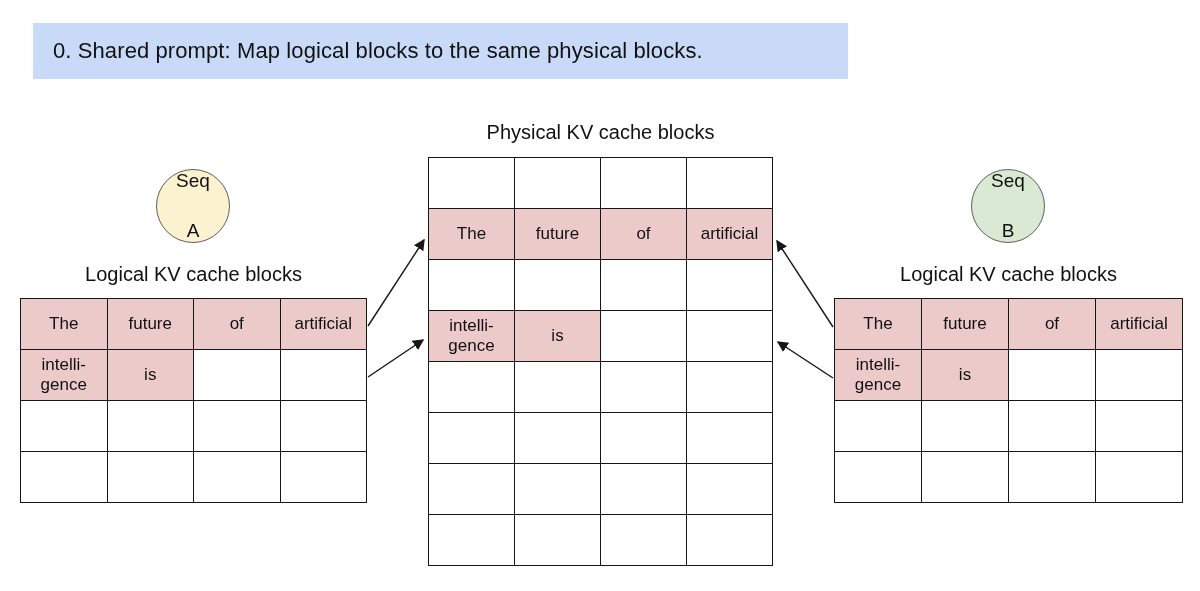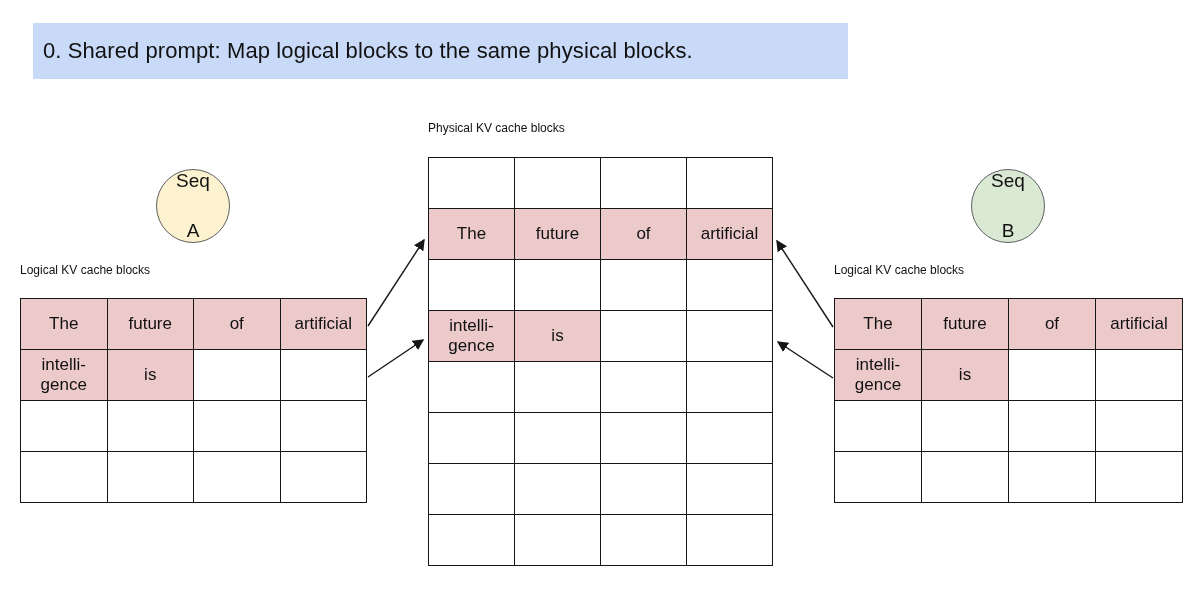--- a/index.html
+++ b/index.html
@@ -12,32 +12,32 @@
     --text:#111111;
   }
   html,body{margin:0;padding:0;background:#ffffff;}
   .canvas{
     position:relative;width:1200px;height:591px;background:#ffffff;overflow:hidden;
     font-family:"Liberation Sans","DejaVu Sans",sans-serif;color:var(--text);
   }
   .banner{
     position:absolute;left:33px;top:23px;width:815px;height:56px;
     background:var(--banner-bg);display:flex;align-items:center;
-    padding-left:10px;box-sizing:border-box;font-size:22px;letter-spacing:.1px;
+    padding-left:20px;box-sizing:border-box;font-size:22px;letter-spacing:.1px;
   }
   .circle{
     position:absolute;width:74px;height:74px;border-radius:50%;
     border:1.5px solid var(--circle-stroke);box-sizing:border-box;
     display:flex;flex-direction:column;align-items:center;justify-content:space-between;
     font-size:19px;line-height:1.15;
   }
   .circle.seq-a{left:156px;top:169px;background:var(--seq-a-fill);}
   .circle.seq-b{left:971px;top:169px;background:var(--seq-b-fill);}
   .tbl-label{
-    position:absolute;text-align:left;font-size:12px;white-space:nowrap;
+    position:absolute;text-align:center;font-size:20px;white-space:nowrap;
   }
   .label-physical{left:428px;top:121px;width:345px;}
   .label-left{left:20px;top:263px;width:347px;}
   .label-right{left:834px;top:263px;width:349px;}
   table.kv{
     position:absolute;border-collapse:collapse;table-layout:fixed;padding-left:36px;
   }
   table.kv td{
     border:1.5px solid var(--line);
     text-align:center;vertical-align:middle;

